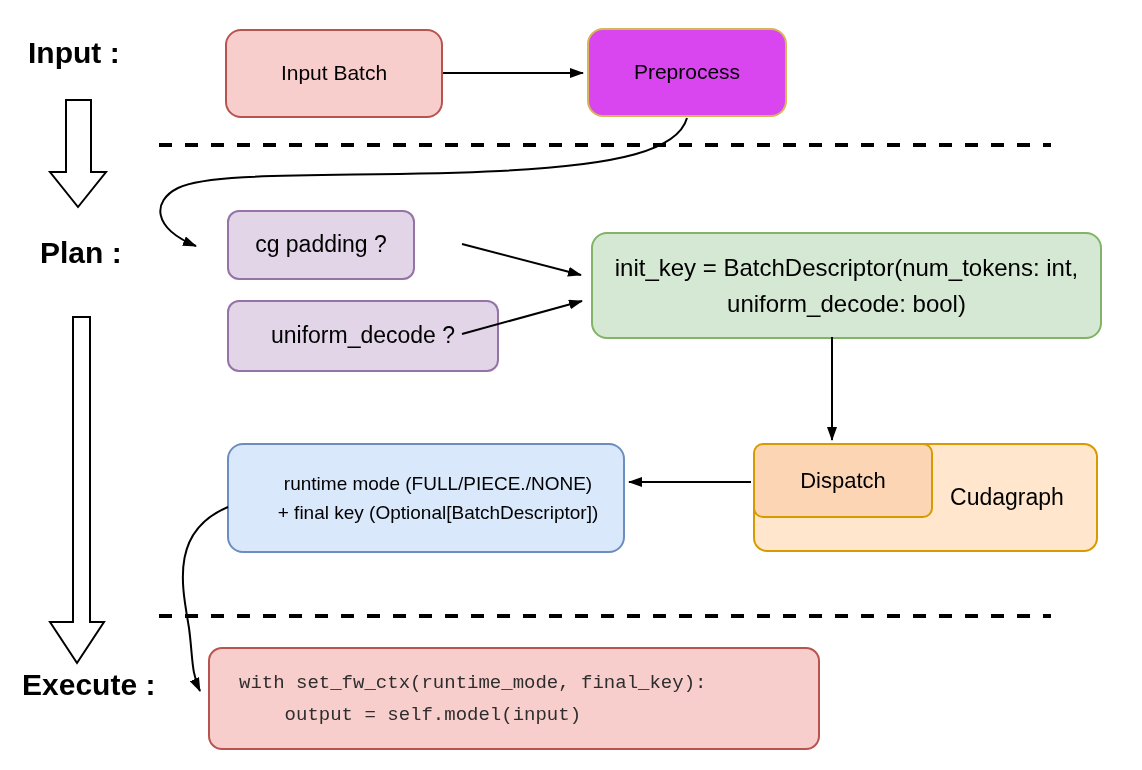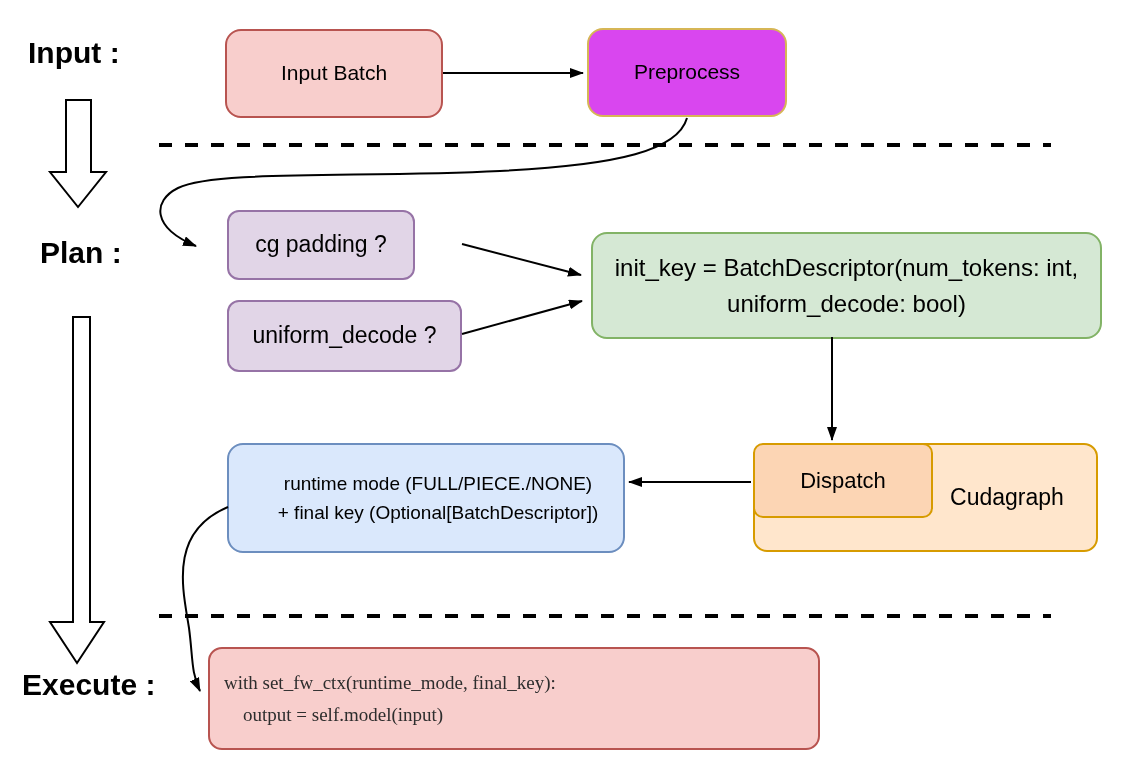--- a/index.html
+++ b/index.html
@@ -44,21 +44,21 @@
     left:587px;top:28px;width:200px;height:89px;
     background:#d946ef;border-color:#d6b656;border-radius:16px;
     font-size:21px;
   }
   #node-cg-padding{
     left:227px;top:210px;width:188px;height:70px;
     background:#e1d5e7;border-color:#9673a6;border-radius:12px;
     font-size:23px;
   }
   #node-uniform-decode{
-    left:227px;top:300px;width:235px;height:72px;
+    left:227px;top:300px;width:272px;height:72px;
     background:#e1d5e7;border-color:#9673a6;border-radius:12px;
     font-size:23px;
   }
   #node-init-key{
     left:585px;top:232px;width:511px;height:107px;
     background:#d5e8d4;border-color:#82b366;border-radius:16px;
     font-size:24px;line-height:1.5;margin-left:6px;
   }
   #node-cudagraph-dispatcher{
     left:753px;top:443px;width:345px;height:109px;
@@ -77,24 +77,24 @@
     font-size:22px;
   }
   #node-runtime-mode{
     left:227px;top:443px;width:398px;height:110px;
     background:#dae8fc;border-color:#6c8ebf;border-radius:16px;
     font-size:19px;line-height:1.55;padding-left:24px;
   }
   #node-execute-code{
     left:208px;top:647px;width:612px;height:103px;
     background:#f8cecc;border-color:#b85450;border-radius:14px;
-    font-family:Liberation Serif, serif;
+    font-family:Liberation Mono, monospace;
     font-size:19px;line-height:32px;
     align-items:flex-start;
-    padding-left:14px;
+    padding-left:29px;
     color:#2d2d2d;
   }
 
   svg.overlay{
     position:absolute;left:0;top:0;width:1142px;height:770px;
     pointer-events:none;
   }
 </style>
 </head>
 <body>

